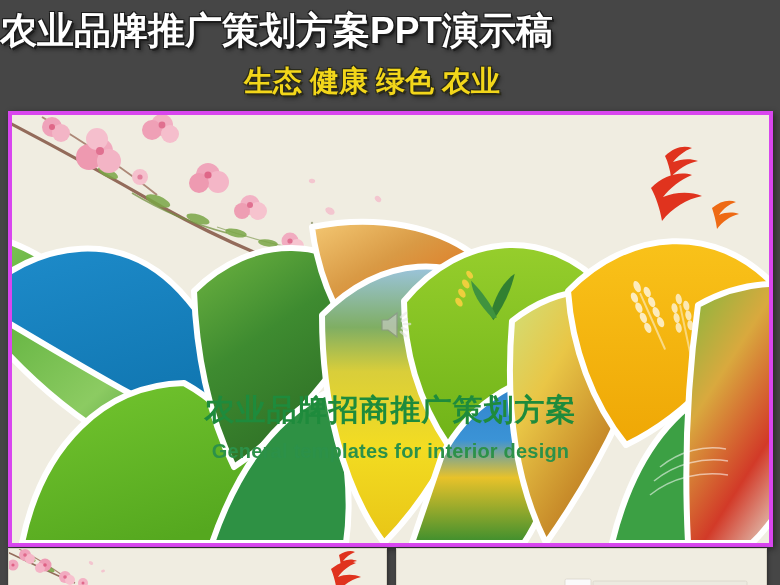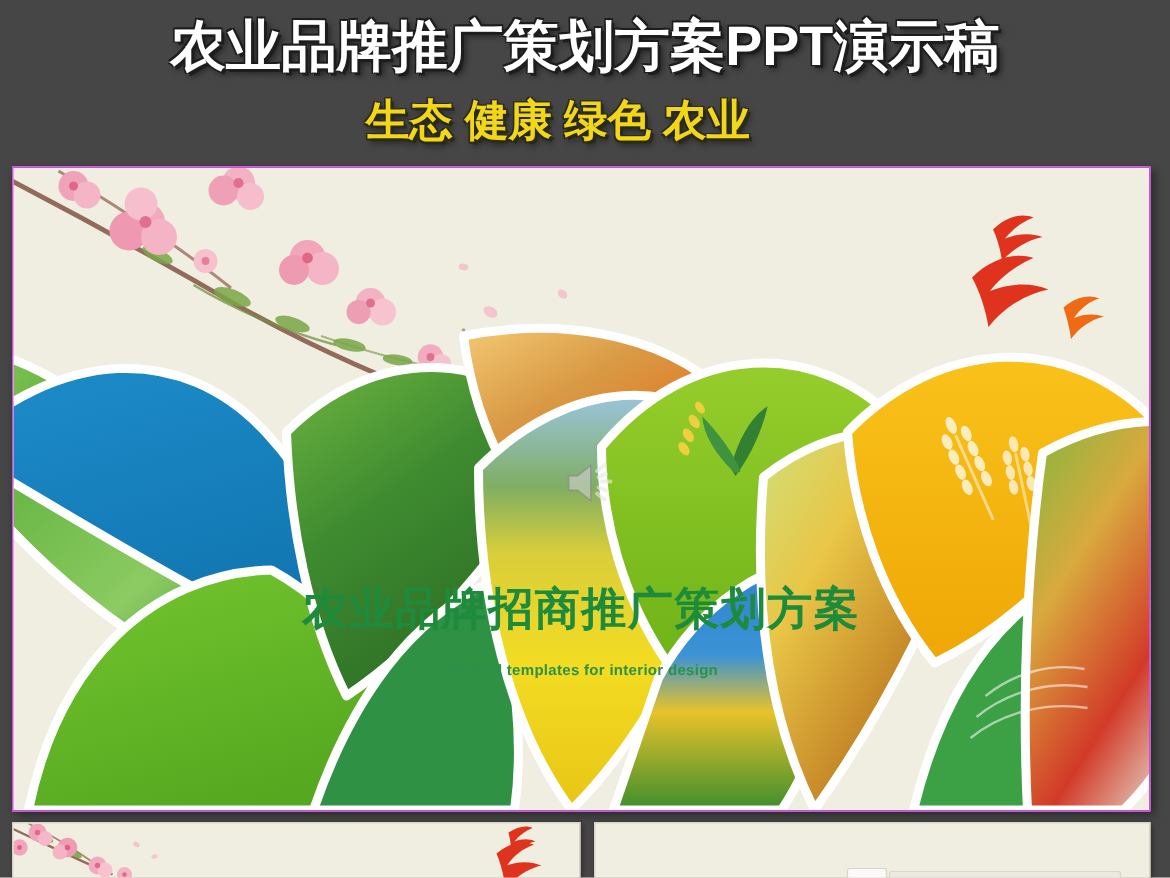--- a/index.html
+++ b/index.html
@@ -12,21 +12,20 @@
   }
   .root{position:absolute;inset:0;}
 
   
   .header{
     position:absolute;left:0;top:0;width:780px;height:108px;
     background:#464646;
   }
   .main-title{
     position:absolute;left:0;top:8px;width:780px;
-    text-align:center;
     font-size:37px;line-height:46px;
     font-weight:bold;
     color:#ffffff;
     letter-spacing:0px;
     text-shadow:
        2px 2px 0 #1d1d1d, -1px -1px 0 #1d1d1d,
        1px -1px 0 #1d1d1d, -1px 1px 0 #1d1d1d,
        3px 3px 4px rgba(0,0,0,.55);
     white-space:nowrap;
   }
@@ -40,42 +39,42 @@
        2px 2px 0 #2a2a1a, -1px -1px 0 #2a2a1a,
        1px -1px 0 #2a2a1a, -1px 1px 0 #2a2a1a,
        2px 3px 4px rgba(0,0,0,.5);
     white-space:nowrap;
   }
 
   
   .slide-wrap{
     position:absolute;left:8px;top:111px;width:757px;height:428px;
     background:#F0EDE1;
-    border:1px solid #d946ef;
+    border:4px solid #d946ef;
     box-shadow:2px 2px 6px rgba(0,0,0,.45);
     overflow:hidden;
   }
   .slide-canvas{position:absolute;inset:0;}
   .slide-canvas svg{display:block;width:100%;height:100%;}
 
   
   .slide-title{
     position:absolute;left:0;top:275px;width:757px;
     text-align:center;
     font-size:30px;line-height:40px;
     font-weight:bold;
     color:#1E8B3C;
     letter-spacing:1px;
     white-space:nowrap;
     z-index:6;
   }
   .slide-sub{
     position:absolute;left:0;top:326px;width:757px;
     text-align:center;
-    font-size:10px;line-height:20px;
+    font-size:20px;line-height:20px;
     font-weight:bold;
     color:#2C9149;
     letter-spacing:.2px;
     white-space:nowrap;
     z-index:6;
   }
 
   
   .speaker{
     position:absolute;left:367px;top:194px;width:34px;height:32px;

